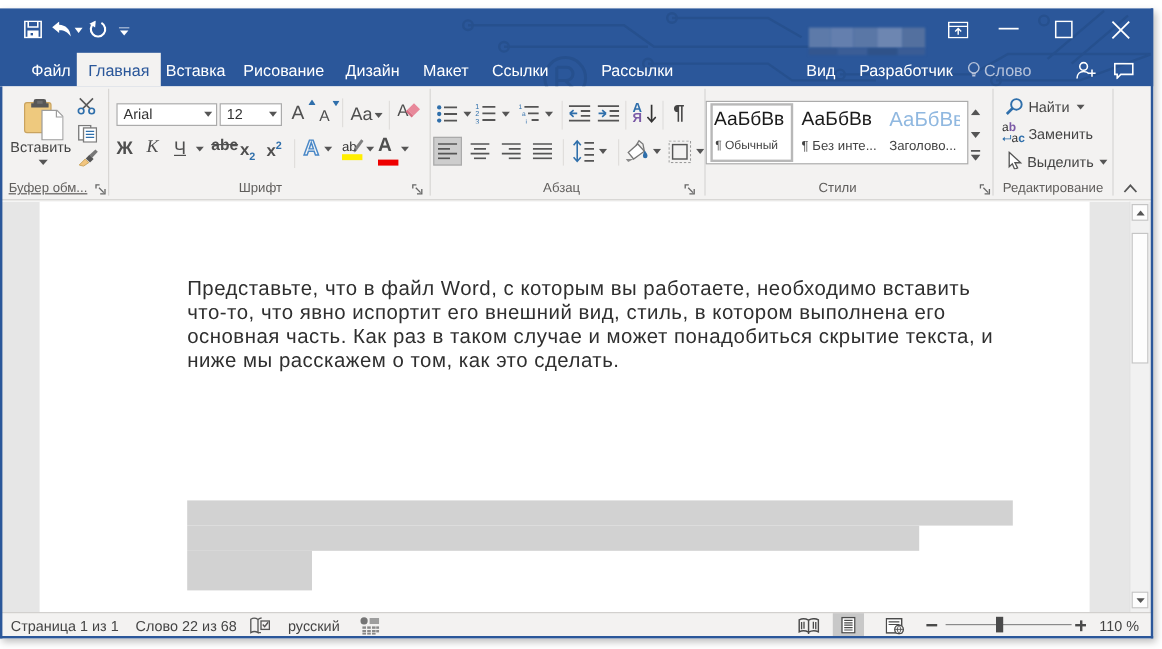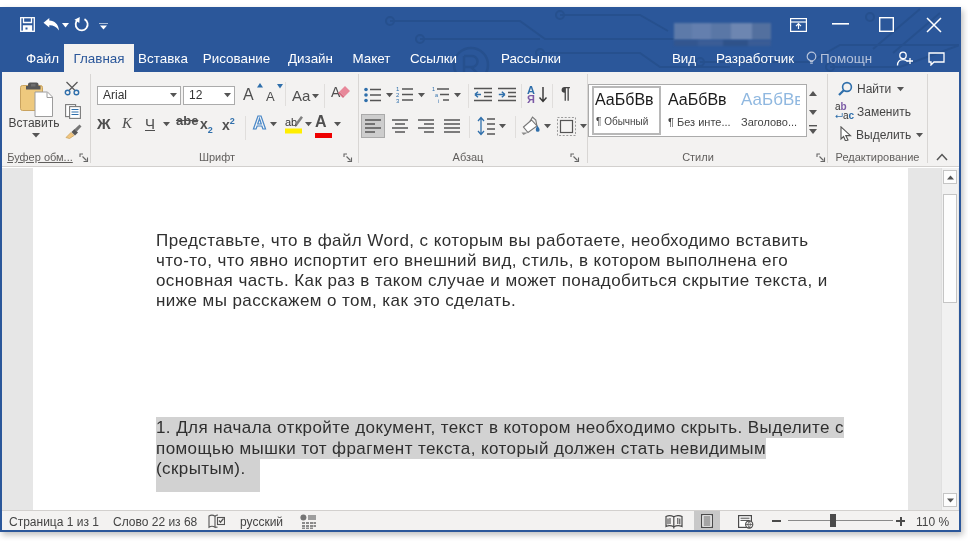--- a/index.html
+++ b/index.html
@@ -103,21 +103,21 @@
     <div class="tab" style="left:406px;width:55px;">Ссылки</div>
     <div class="tab" style="left:471px;width:72px;margin-left:24px;">Рассылки</div>
     <div class="tab" style="left:666px;width:36px;">Вид</div>
     <div class="tab" style="left:708px;width:94px;">Разработчик</div>
     <svg class="abs" style="left:805px;top:7px" width="13" height="15" viewBox="0 0 13 15">
         <g fill="none" stroke="#b5c2da" stroke-width="1.2">
           <circle cx="6.5" cy="5.5" r="4.3"></circle>
           <path d="M4.8 10.5 h3.4 M5.2 12.2 h2.6"></path>
         </g>
       </svg>
-    <div class="tab" style="left:820px;width:62px;color:#b5c2da;text-align:left;">Помощн</div>
+    <div class="tab" style="left:820px;width:62px;color:#b5c2da;text-align:left;">Слово</div>
     <svg class="abs" style="left:896px;top:7px" width="18" height="15" viewBox="0 0 18 15">
         <g fill="none" stroke="#fff" stroke-width="1.3">
           <circle cx="7" cy="4.4" r="3.2"></circle>
           <path d="M1.5 14.5 C1.5 10.5 4 8.6 7 8.6 C9 8.6 10.5 9.3 11.5 10.5"></path>
           <path d="M14 7 v6 M11 10 h6"></path>
         </g>
       </svg>
     <svg class="abs" style="left:928px;top:8px" width="17" height="14" viewBox="0 0 17 14">
         <path d="M1 1 H16 V10 H6 L3 13 V10 H1 Z" fill="none" stroke="#fff" stroke-width="1.3"></path>
       </svg>
@@ -408,21 +408,20 @@
     <svg class="abs" style="left:936px;top:81px" width="12" height="8" viewBox="0 0 12 8">
         <path d="M1 7 L6 1.5 L11 7" fill="none" stroke="#555" stroke-width="1.5"></path>
       </svg>
   </div>
   <div id="doc">
     <div class="abs" style="left:33px;top:0;width:875px;height:342px;background:#fff;"></div>
     <div class="abs" style="left:156px;top:62.6px;font-size:17px;line-height:20.2px;letter-spacing:0.42px;color:#2f2f2f;white-space:nowrap;">Представьте, что в файл Word, с которым вы работаете, необходимо вставить<br>что-то, что явно испортит его внешний вид, стиль, в котором выполнена его<br>основная часть. Как раз в таком случае и может понадобиться скрытие текста, и<br>ниже мы расскажем о том, как это сделать.</div>
     <div class="abs" style="left:156px;top:249.4px;width:688px;height:20.8px;background:#d2d2d2;"></div>
     <div class="abs" style="left:156px;top:270.2px;width:610px;height:20.5px;background:#d2d2d2;"></div>
     <div class="abs" style="left:156px;top:290.7px;width:104px;height:33px;background:#d2d2d2;"></div>
-    <div class="abs" style="left:156px;top:250.3px;font-size:17px;line-height:20.2px;letter-spacing:0.42px;color:#2f2f2f;white-space:nowrap;">1. Для начала откройте документ, текст в котором необходимо скрыть. Выделите с<br>помощью мышки тот фрагмент текста, который должен стать невидимым<br>(скрытым).</div>
 
     <div class="abs" style="left:941px;top:0;width:17px;height:342px;background:#f1f1f1;border-left:1px solid #e0e0e0;"></div>
     <div class="abs" style="left:943px;top:2px;width:14px;height:14px;background:#fdfdfd;border:1px solid #c5c5c5;"></div>
     <svg class="abs" style="left:947px;top:7px" width="7" height="5" viewBox="0 0 7 5">
         <path d="M0 4.5 L3.5 0.5 L7 4.5 Z" fill="#555"></path>
       </svg>
     <div class="abs" style="left:943px;top:26px;width:14px;height:109px;background:#fdfdfd;border:1px solid #c5c5c5;"></div>
     <div class="abs" style="left:943px;top:325px;width:14px;height:14px;background:#fdfdfd;border:1px solid #c5c5c5;"></div>
     <svg class="abs" style="left:947px;top:330px" width="7" height="5" viewBox="0 0 7 5">
         <path d="M0 0.5 L3.5 4.5 L7 0.5 Z" fill="#555"></path>

